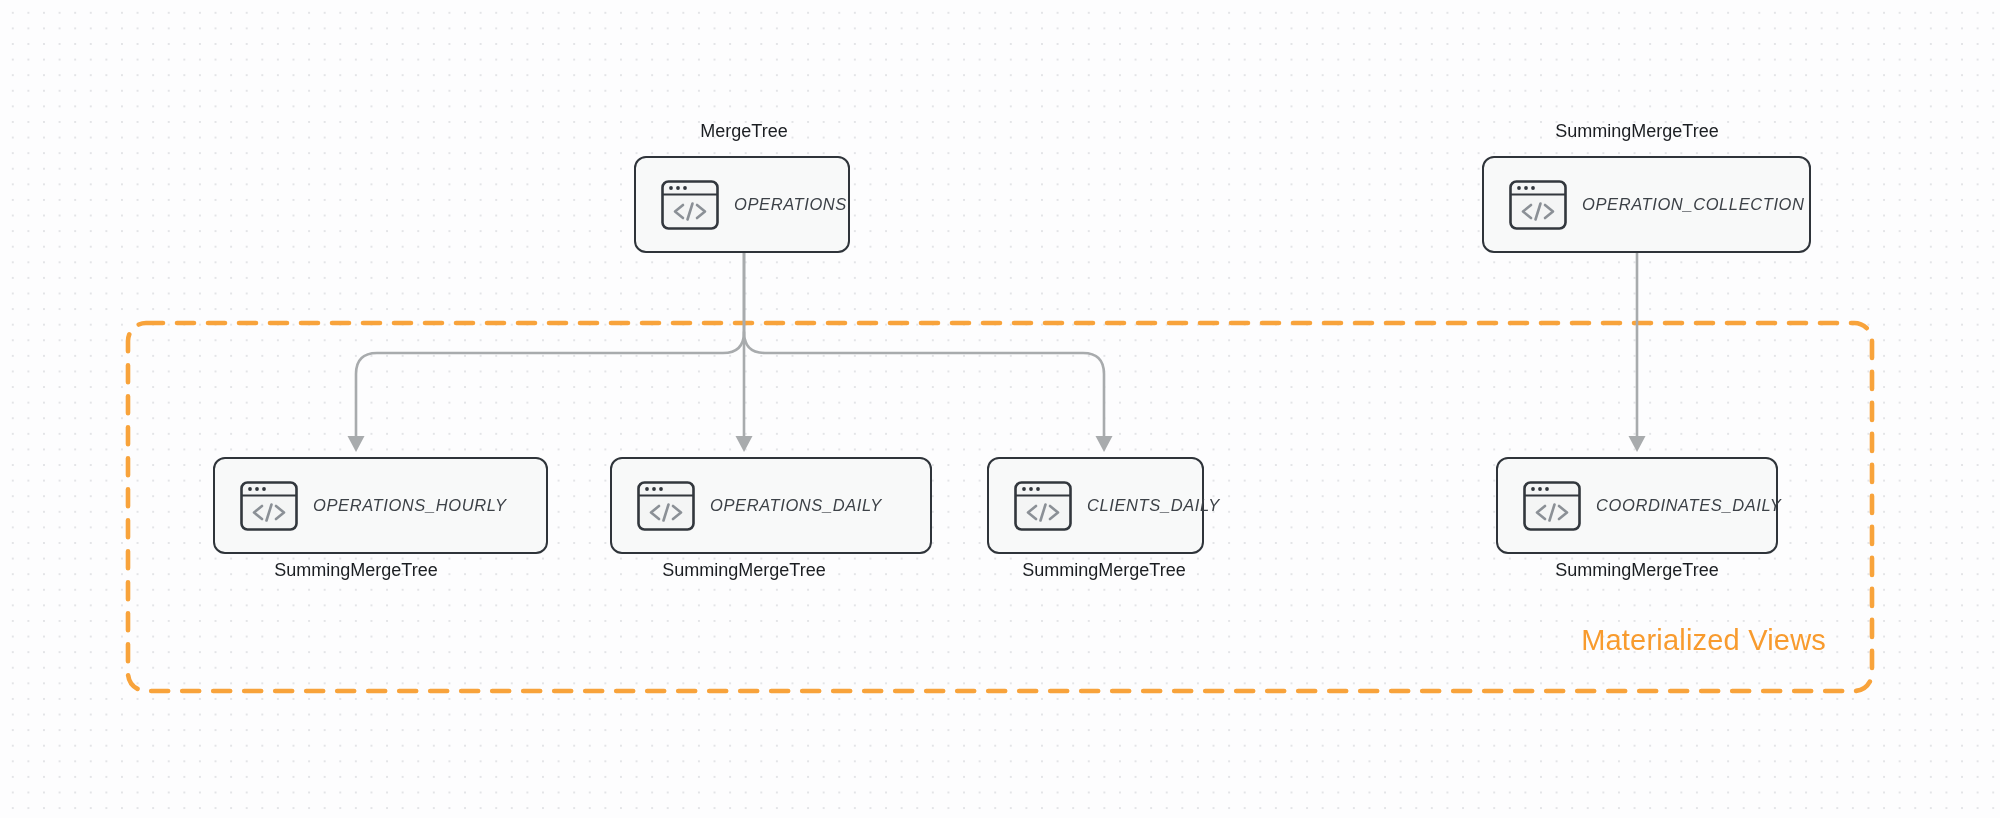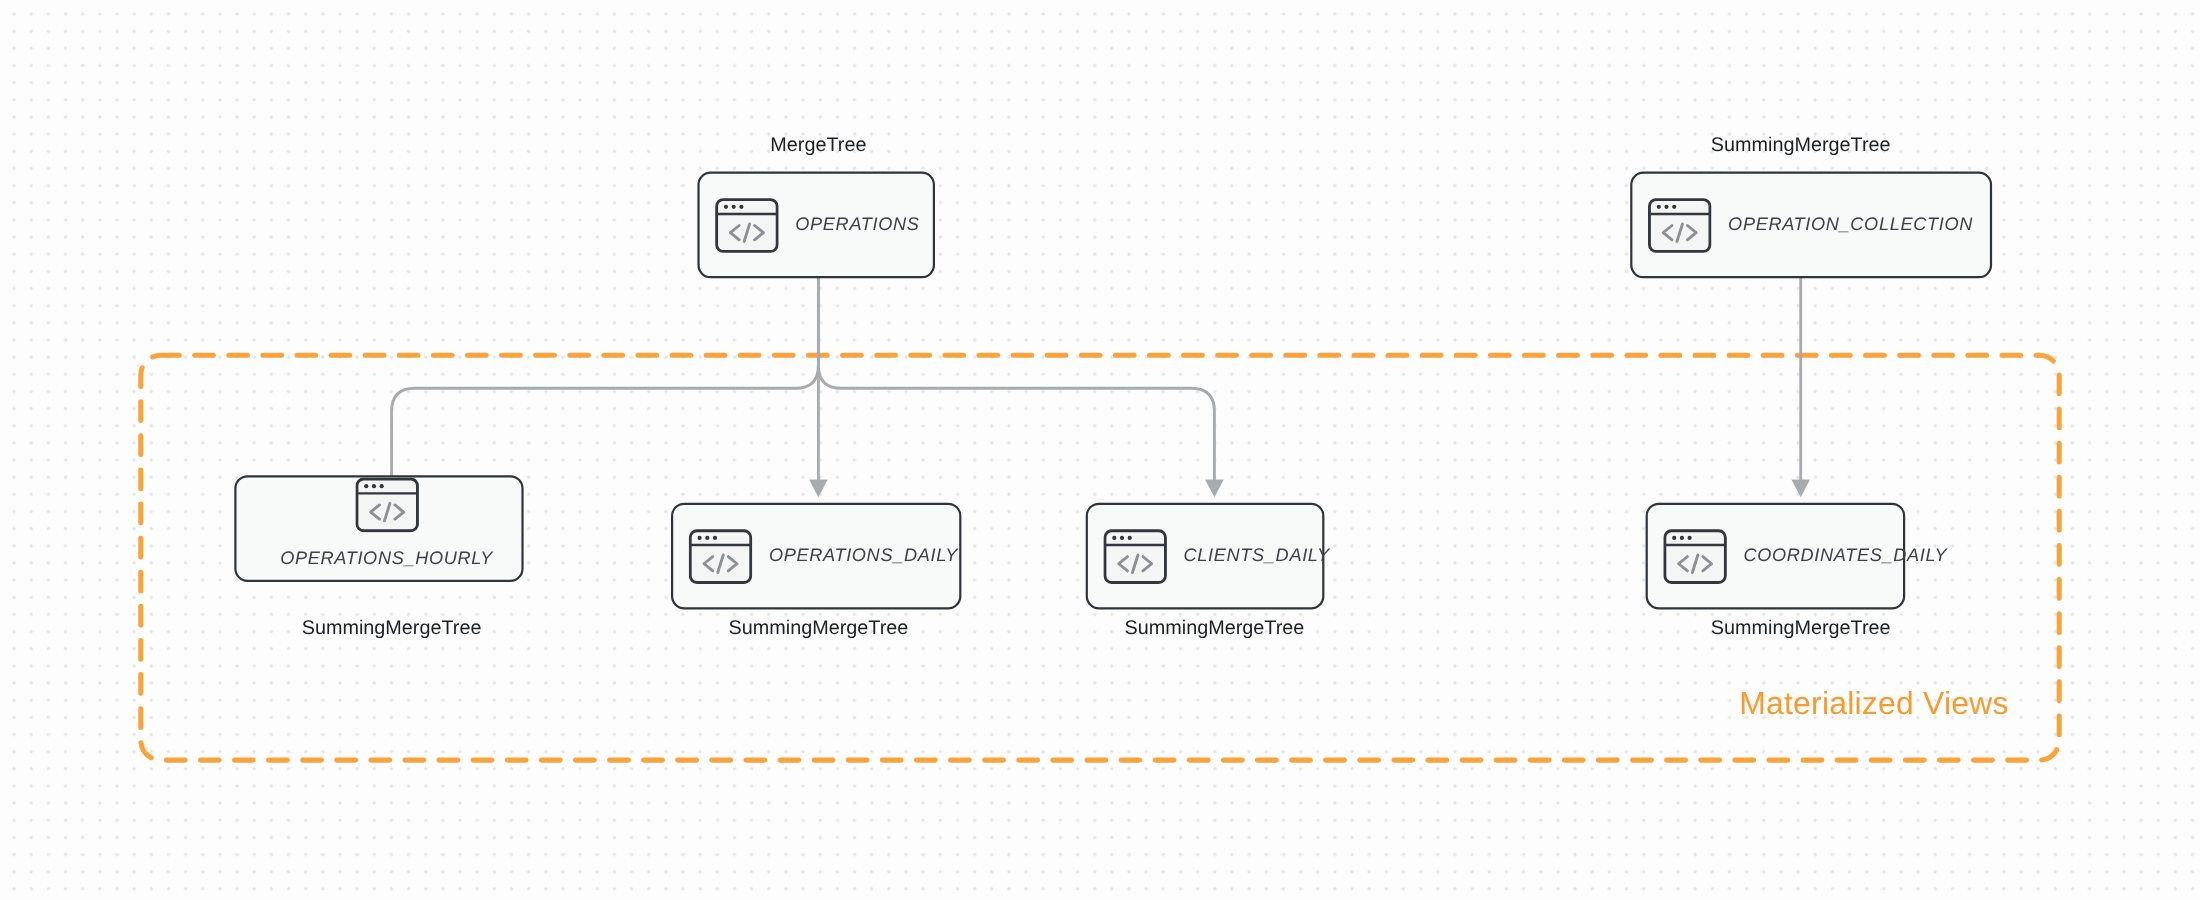--- a/index.html
+++ b/index.html
@@ -16,21 +16,21 @@
   svg.layer{position:absolute;left:0;top:0;width:2000px;height:818px;pointer-events:none;}
   .node{
     position:absolute;
     height:97px;
     box-sizing:border-box;
     background:#f8f9f9;
     border:2.6px solid #2f343a;
     border-radius:12px;
     display:flex;
     align-items:center;
-    padding-left:14px;
+    padding-left:25px;
     gap:15px;
   }
   .node-title{
     font-style:italic;
     font-size:16.5px;
     font-weight:500;
     letter-spacing:0.6px;
     color:#3c4147;
     white-space:nowrap;
   }
@@ -115,39 +115,39 @@
         <g fill="none" stroke="#8b9096" stroke-width="2.6" stroke-linecap="round" stroke-linejoin="round">
           <path d="M22,25 L14,31.5 L22,38"></path>
             <path d="M36,25 L44,31.5 L36,38"></path>
             <path d="M31.5,23.5 L26.5,39.5"></path>
         </g>
       </svg>
     </span>
     <span class="node-title">OPERATION_COLLECTION</span>
   </div>
 
-  <div class="node" style="left:213px;top:432px;width:263px;flex-direction:column;">
+  <div class="node" style="left:213px;top:457px;width:335px;">
     <span class="icon-wrap">
       <svg width="58" height="50" viewBox="0 0 58 50">
         <rect x="1.5" y="1.5" width="55" height="47" rx="6" fill="#f4f5f5" stroke="#32373d" stroke-width="2.6"></rect>
         <line x1="2" y1="14.5" x2="56" y2="14.5" stroke="#32373d" stroke-width="2.2"></line>
         <circle cx="10" cy="8" r="1.9" fill="#32373d"></circle>
           <circle cx="17" cy="8" r="1.9" fill="#32373d"></circle>
           <circle cx="24" cy="8" r="1.9" fill="#32373d"></circle>
         <g fill="none" stroke="#8b9096" stroke-width="2.6" stroke-linecap="round" stroke-linejoin="round">
           <path d="M22,25 L14,31.5 L22,38"></path>
             <path d="M36,25 L44,31.5 L36,38"></path>
             <path d="M31.5,23.5 L26.5,39.5"></path>
         </g>
       </svg>
     </span>
     <span class="node-title">OPERATIONS_HOURLY</span>
   </div>
 
-  <div class="node" style="left:610px;top:457px;width:264px;">
+  <div class="node" style="left:610px;top:457px;width:322px;">
     <span class="icon-wrap">
       <svg width="58" height="50" viewBox="0 0 58 50">
         <rect x="1.5" y="1.5" width="55" height="47" rx="6" fill="#f4f5f5" stroke="#32373d" stroke-width="2.6"></rect>
         <line x1="2" y1="14.5" x2="56" y2="14.5" stroke="#32373d" stroke-width="2.2"></line>
         <circle cx="10" cy="8" r="1.9" fill="#32373d"></circle>
           <circle cx="17" cy="8" r="1.9" fill="#32373d"></circle>
           <circle cx="24" cy="8" r="1.9" fill="#32373d"></circle>
         <g fill="none" stroke="#8b9096" stroke-width="2.6" stroke-linecap="round" stroke-linejoin="round">
           <path d="M22,25 L14,31.5 L22,38"></path>
             <path d="M36,25 L44,31.5 L36,38"></path>
@@ -169,21 +169,21 @@
         <g fill="none" stroke="#8b9096" stroke-width="2.6" stroke-linecap="round" stroke-linejoin="round">
           <path d="M22,25 L14,31.5 L22,38"></path>
             <path d="M36,25 L44,31.5 L36,38"></path>
             <path d="M31.5,23.5 L26.5,39.5"></path>
         </g>
       </svg>
     </span>
     <span class="node-title">CLIENTS_DAILY</span>
   </div>
 
-  <div class="node" style="left:1496px;top:457px;width:236px;">
+  <div class="node" style="left:1496px;top:457px;width:282px;">
     <span class="icon-wrap">
       <svg width="58" height="50" viewBox="0 0 58 50">
         <rect x="1.5" y="1.5" width="55" height="47" rx="6" fill="#f4f5f5" stroke="#32373d" stroke-width="2.6"></rect>
         <line x1="2" y1="14.5" x2="56" y2="14.5" stroke="#32373d" stroke-width="2.2"></line>
         <circle cx="10" cy="8" r="1.9" fill="#32373d"></circle>
           <circle cx="17" cy="8" r="1.9" fill="#32373d"></circle>
           <circle cx="24" cy="8" r="1.9" fill="#32373d"></circle>
         <g fill="none" stroke="#8b9096" stroke-width="2.6" stroke-linecap="round" stroke-linejoin="round">
           <path d="M22,25 L14,31.5 L22,38"></path>
             <path d="M36,25 L44,31.5 L36,38"></path>

